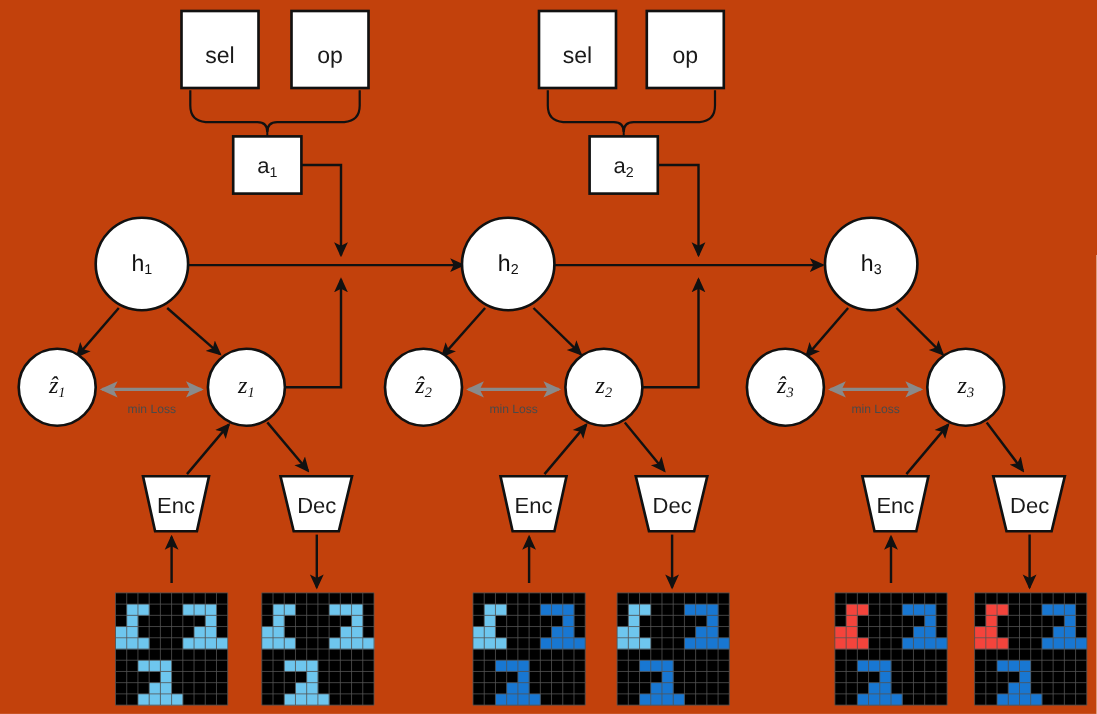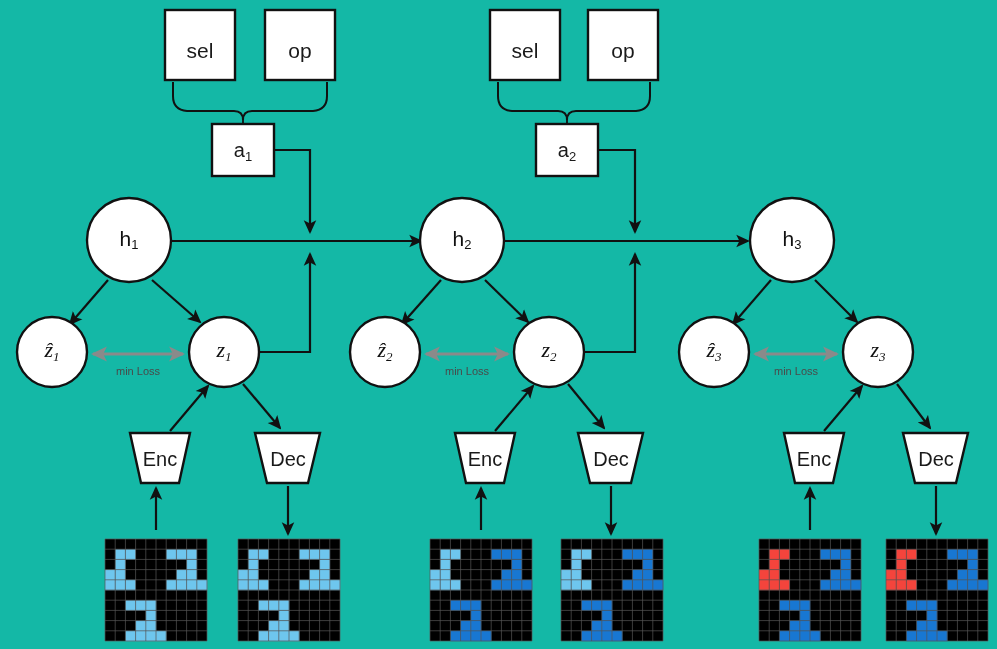--- a/index.html
+++ b/index.html
@@ -1,18 +1,18 @@
 <!DOCTYPE html>
 <html><head>
 <meta charset="utf-8">
 <style>
   html,body{margin:0;padding:0;background:#ffffff;}
   body{width:997px;height:649px;overflow:hidden;
        font-family:"Liberation Sans","DejaVu Sans",sans-serif;}
-  #stage{position:relative;width:997px;height:649px;background:#14b8a6;}
+  #stage{position:relative;width:997px;height:649px;background:#c2410c;}
   svg#diagram{position:absolute;left:0;top:0;width:997px;height:649px;}
   .boxlabel{font-family:"Liberation Sans","DejaVu Sans",sans-serif;font-size:21px;fill:#1a1a1a;}
   .alabel{font-family:"Liberation Sans","DejaVu Sans",sans-serif;font-size:20px;fill:#1a1a1a;}
   .asub{font-size:13px;}
   .hlabel{font-family:"Liberation Sans","DejaVu Sans",sans-serif;font-size:21px;fill:#111;}
   .hsub{font-size:13px;}
   .zlabel{font-family:"Liberation Serif","DejaVu Serif",serif;font-style:italic;font-size:22px;fill:#111;}
   .zsub{font-size:13px;font-style:italic;}
   .losslabel{font-family:"Liberation Sans","DejaVu Sans",sans-serif;font-size:11px;fill:#4a4a4a;}
   .edlabel{font-family:"Liberation Sans","DejaVu Sans",sans-serif;font-size:20px;fill:#1a1a1a;}

